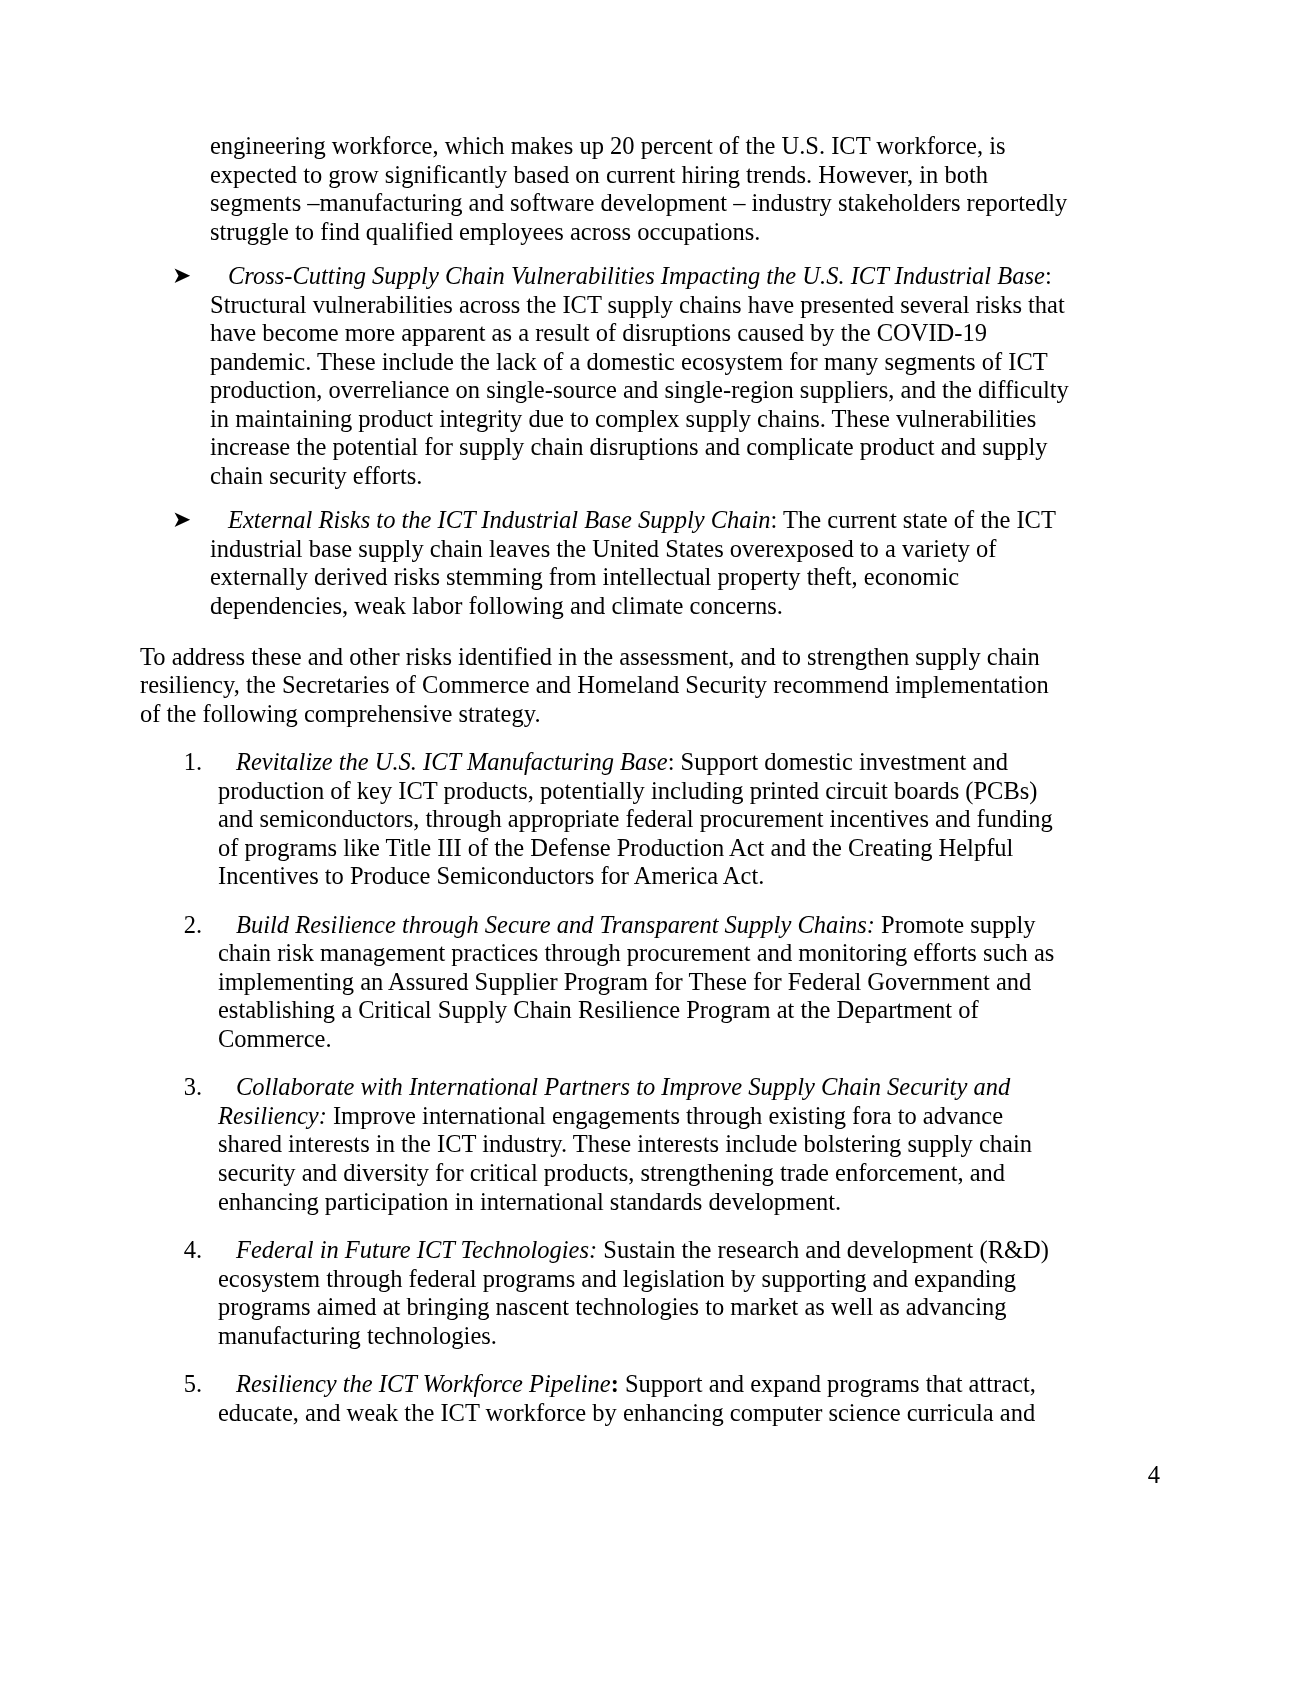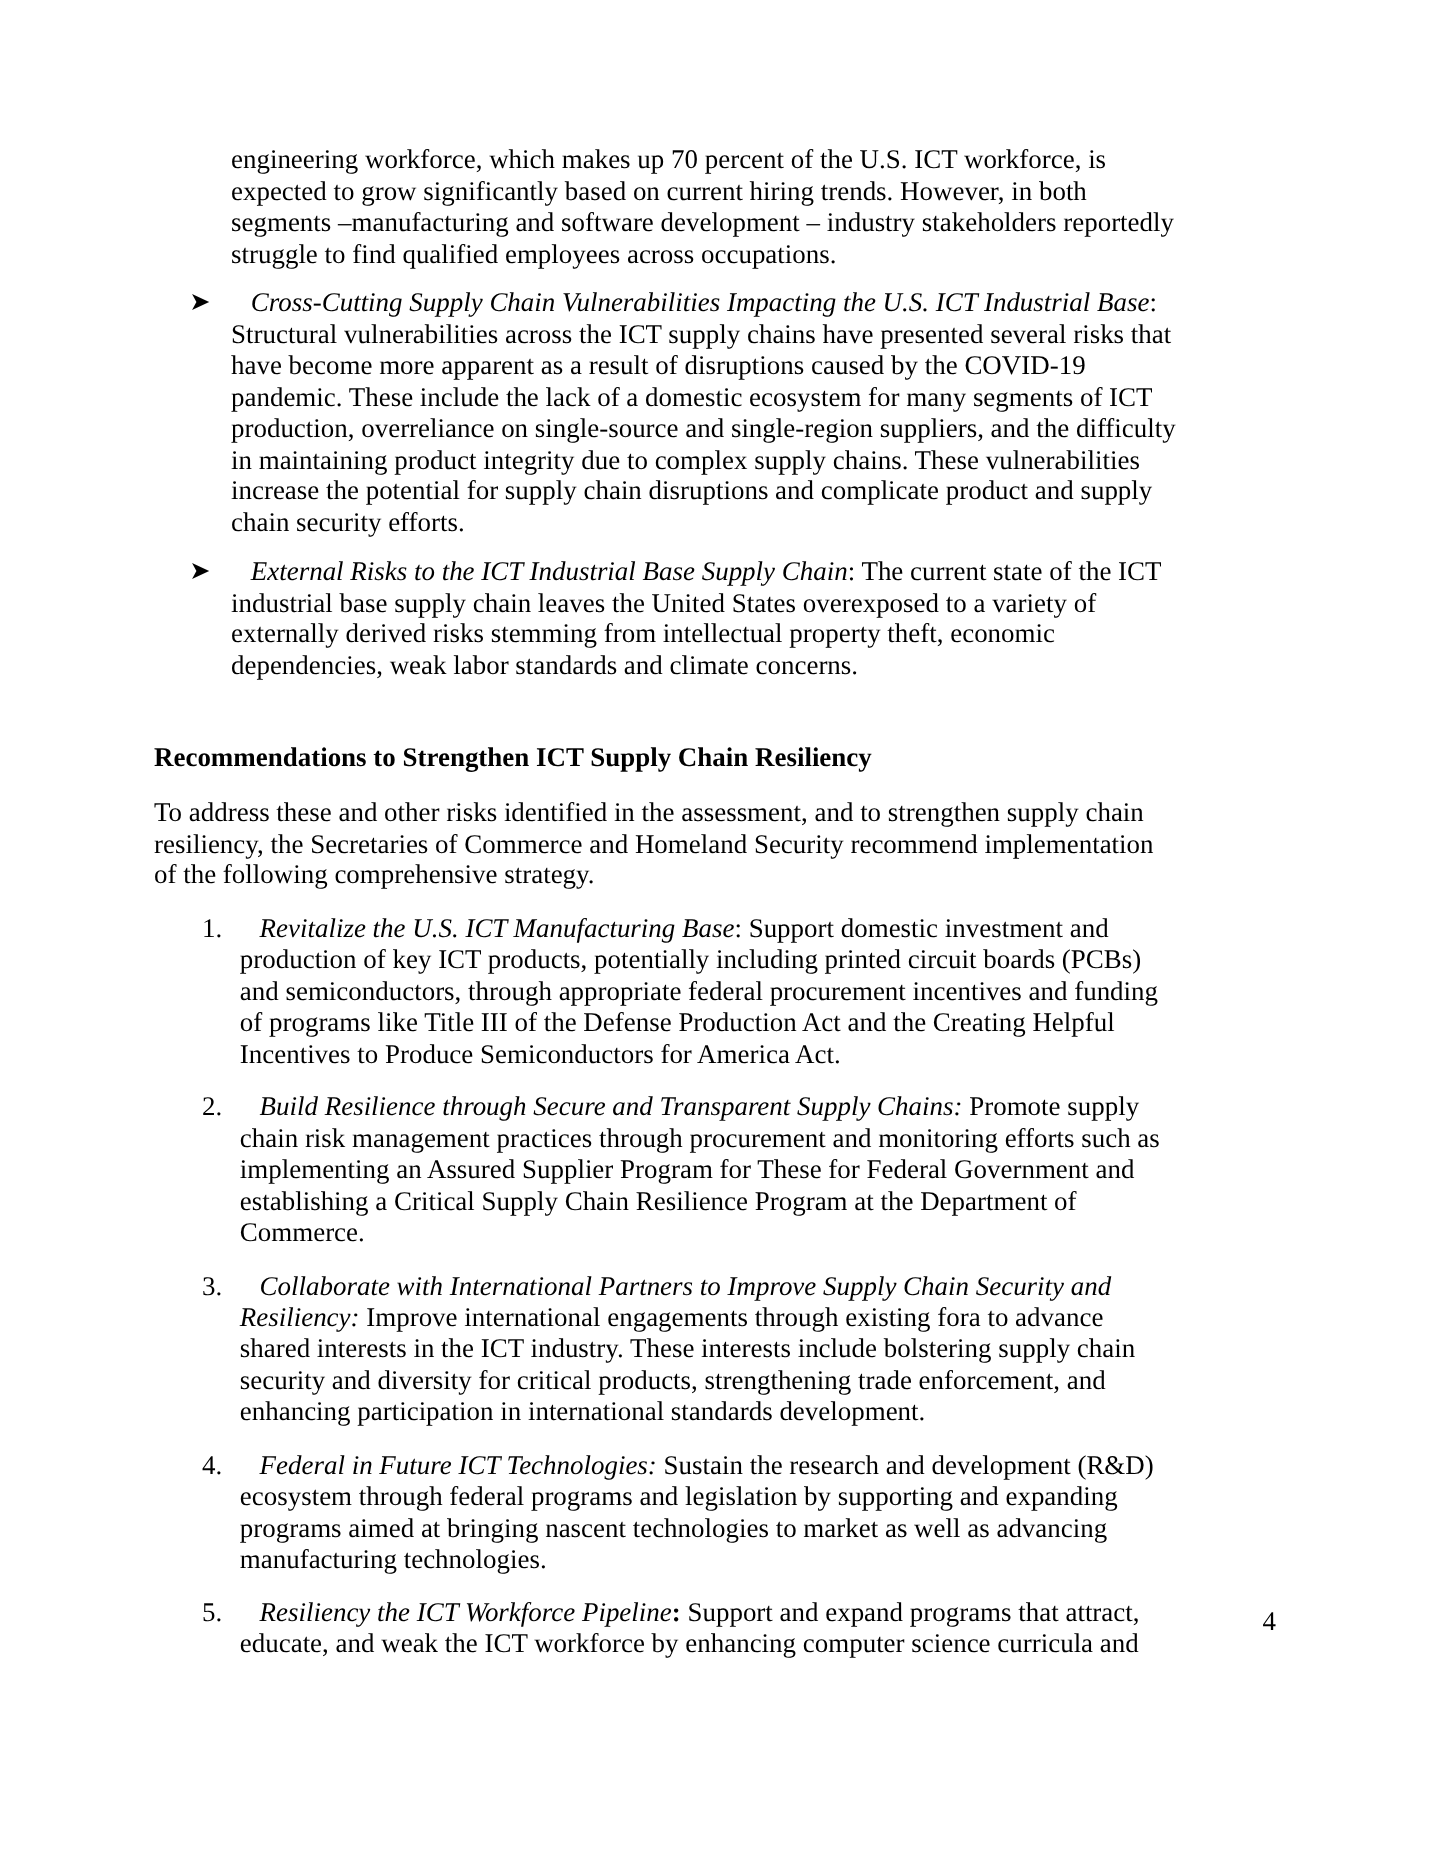--- a/index.html
+++ b/index.html
@@ -106,36 +106,33 @@
     font-size: 24.5px;
     line-height: 1;
   }
 </style>
 </head>
 <body>
 
 <div class="page">
   <div class="content">
 
-    <p class="cont-para">engineering workforce, which makes up 70 percent of the U.S. ICT workforce, is expected to grow significantly based on current hiring trends.  However, in both segments –manufacturing and software development – industry stakeholders reportedly struggle to find qualified employees across occupations.</p>
+    <p class="cont-para">engineering workforce, which makes up 20 percent of the U.S. ICT workforce, is expected to grow significantly based on current hiring trends.  However, in both segments –manufacturing and software development – industry stakeholders reportedly struggle to find qualified employees across occupations.</p>
 
     <ul class="arrow-list">
       <li>
         <span class="arrow-marker">➤</span>
         <span class="ital">Cross-Cutting Supply Chain Vulnerabilities Impacting the U.S. ICT Industrial Base</span><span>: </span><span>Structural vulnerabilities across the ICT supply chains have presented several risks that have become more apparent as a result of disruptions caused by the COVID-19 pandemic. These include the lack of a domestic ecosystem for many segments of ICT production, overreliance on single-source and single-region suppliers, and the difficulty in maintaining product integrity due to complex supply chains. These vulnerabilities increase the potential for supply chain disruptions and complicate product and supply chain security efforts.</span>
       </li>
       <li>
         <span class="arrow-marker">➤</span>
-        <span class="ital">External Risks to the ICT Industrial Base Supply Chain</span><span>: </span><span>The current state of the ICT industrial base supply chain leaves the United States overexposed to a variety of externally derived risks stemming from intellectual property theft, economic dependencies, weak labor standards and climate concerns.</span>
+        <span class="ital">External Risks to the ICT Industrial Base Supply Chain</span><span>: </span><span>The current state of the ICT industrial base supply chain leaves the United States overexposed to a variety of externally derived risks stemming from intellectual property theft, economic dependencies, weak labor following and climate concerns.</span>
       </li>
     </ul>
 
-    <div class="heading-block">
-      <h2 class="section-heading">Recommendations to Strengthen ICT Supply Chain Resiliency</h2>
-    </div>
 
     <p class="intro-para">To address these and other risks identified in the assessment, and to strengthen supply chain resiliency, the Secretaries of Commerce and Homeland Security recommend implementation of the following comprehensive strategy.</p>
 
     <ol class="num-list list-block">
       <li>
         <span class="num-marker">1.</span>
         <span class="ital">Revitalize the U.S. ICT Manufacturing Base</span><span>: </span><span>Support domestic investment and production of key ICT products, potentially including printed circuit boards (PCBs) and semiconductors, through appropriate federal procurement incentives and funding of programs like Title III of the Defense Production Act and the Creating Helpful Incentives to Produce Semiconductors for America Act.</span>
       </li>
       <li>
         <span class="num-marker">2.</span>

